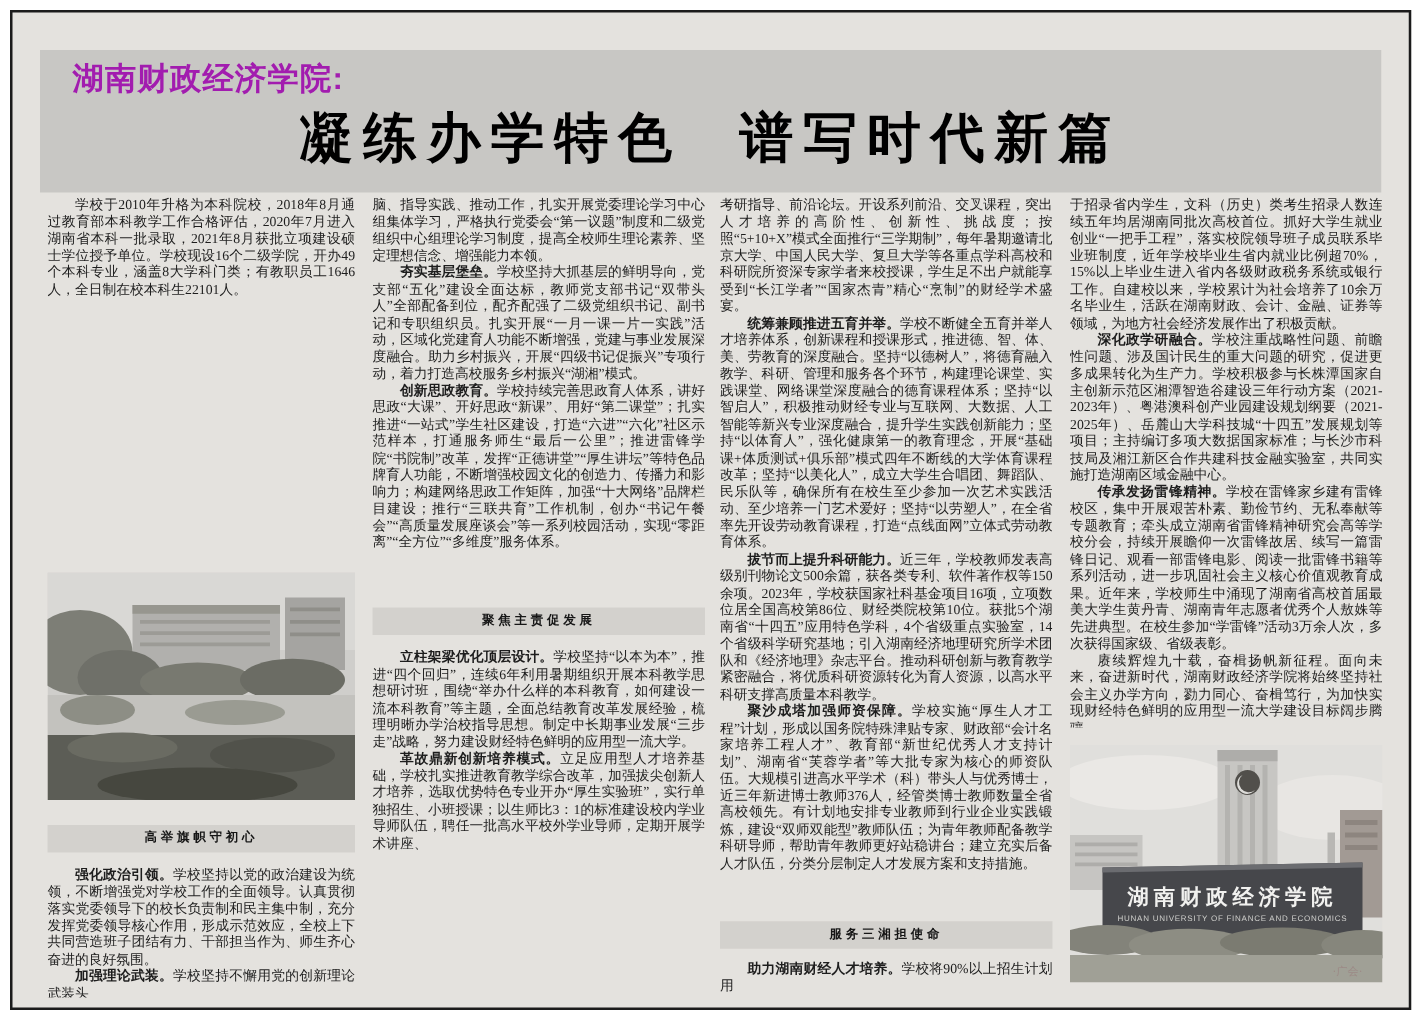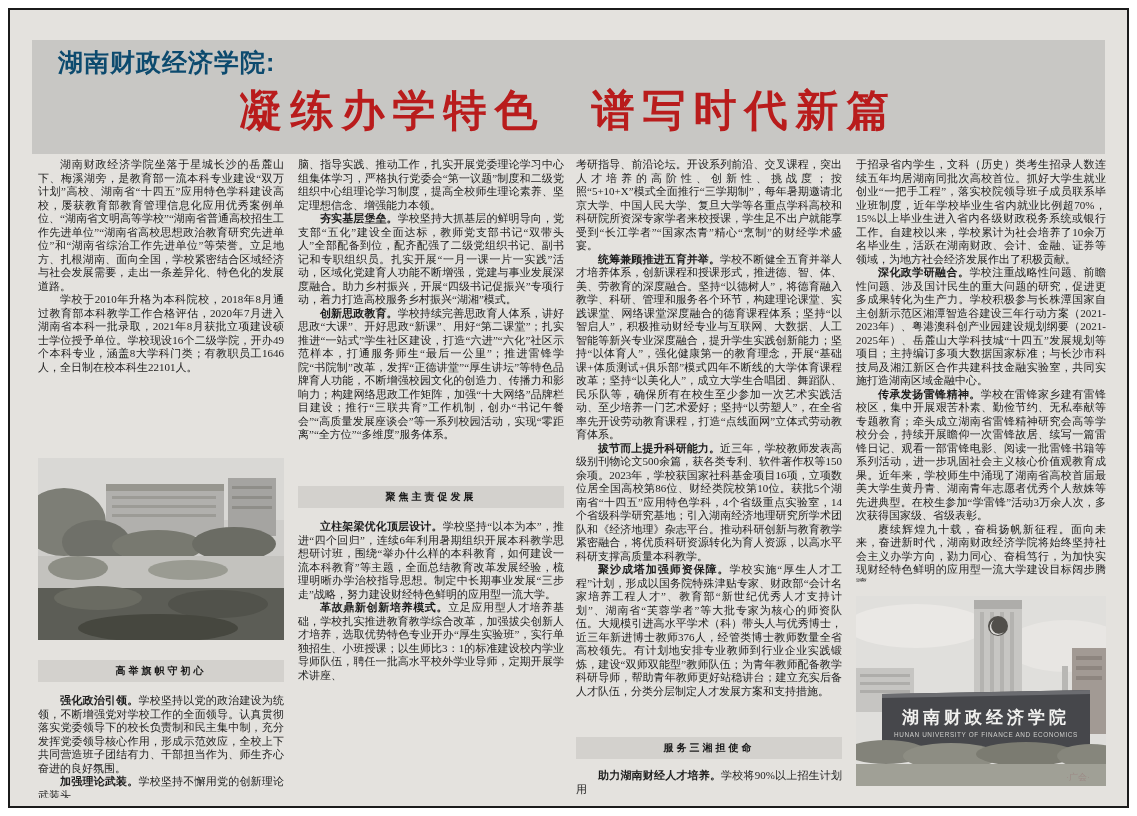--- a/index.html
+++ b/index.html
@@ -4,23 +4,23 @@
 <style>
   html,body{margin:0;padding:0;}
   body{width:1137px;height:816px;position:relative;background:#ffffff;
        font-family:"Liberation Serif","DejaVu Serif",serif;}
   .page{position:absolute;left:8px;top:8px;width:1121px;height:800px;
         box-sizing:border-box;border:2px solid #1b1b1b;background:#e4e2de;}
   
   .header-band{position:absolute;left:22px;top:30px;width:1073px;height:114px;
                background:#c8c7c4;}
   .masthead{position:absolute;left:26px;top:6px;font-family:"Liberation Sans","DejaVu Sans",sans-serif;
-            font-weight:bold;font-size:25px;color:#0c4a6e;letter-spacing:1px;}
+            font-weight:bold;font-size:25px;color:#a21caf;letter-spacing:1px;}
   .main-title{position:absolute;left:0;top:42px;width:100%;margin:0;text-align:center;
-              font-size:43px;font-weight:bold;color:#b91c1c;letter-spacing:8px;}
+              font-size:43px;font-weight:bold;color:#000000;letter-spacing:8px;}
   .title-gap{display:inline-block;width:46px;}
   
   .col{position:absolute;top:148px;height:648px;}
   .col1{left:28px;width:246px;}
   .col2{left:288px;width:266px;}
   .col3{left:566px;width:266px;}
   .col4{left:846px;width:250px;}
   .tb{position:absolute;left:0;width:100%;overflow:hidden;}
   .para{margin:0;font-size:11px;line-height:13.5px;color:#1d1d1d;
         text-align:justify;text-indent:2em;}
@@ -42,21 +42,20 @@
 
 <div class="page">
 
   <div class="header-band">
     <div class="masthead">湖南财政经济学院:</div>
     <h1 class="main-title"><span>凝练办学特色</span><span class="title-gap"></span><span>谱写时代新篇</span></h1>
   </div>
 
   <div class="col col1">
     <div class="tb c1-a">
-        <p class="para">湖南财政经济学院坐落于星城长沙的岳麓山下、梅溪湖旁，是教育部一流本科专业建设“双万计划”高校、湖南省“十四五”应用特色学科建设高校，屡获教育部教育管理信息化应用优秀案例单位、“湖南省文明高等学校”“湖南省普通高校招生工作先进单位”“湖南省高校思想政治教育研究先进单位”和“湖南省综治工作先进单位”等荣誉。立足地方、扎根湖南、面向全国，学校紧密结合区域经济与社会发展需要，走出一条差异化、特色化的发展道路。</p>
         <p class="para">学校于2010年升格为本科院校，2018年8月通过教育部本科教学工作合格评估，2020年7月进入湖南省本科一批录取，2021年8月获批立项建设硕士学位授予单位。学校现设16个二级学院，开办49个本科专业，涵盖8大学科门类；有教职员工1646人，全日制在校本科生22101人。</p>
       </div>
 
     <svg class="photo c1-photo" viewBox="0 0 246 182" preserveAspectRatio="none">
       <rect x="0" y="0" width="246" height="182" fill="#cfcecb"></rect>
       <rect x="0" y="0" width="246" height="62" fill="#d9d8d5"></rect>
       <rect x="68" y="26" width="118" height="52" fill="#b1b0ad"></rect>
       <rect x="68" y="26" width="118" height="7" fill="#97968f"></rect>
       <rect x="74" y="38" width="104" height="3" fill="#9c9b96"></rect>
       <rect x="74" y="47" width="104" height="3" fill="#9c9b96"></rect>

